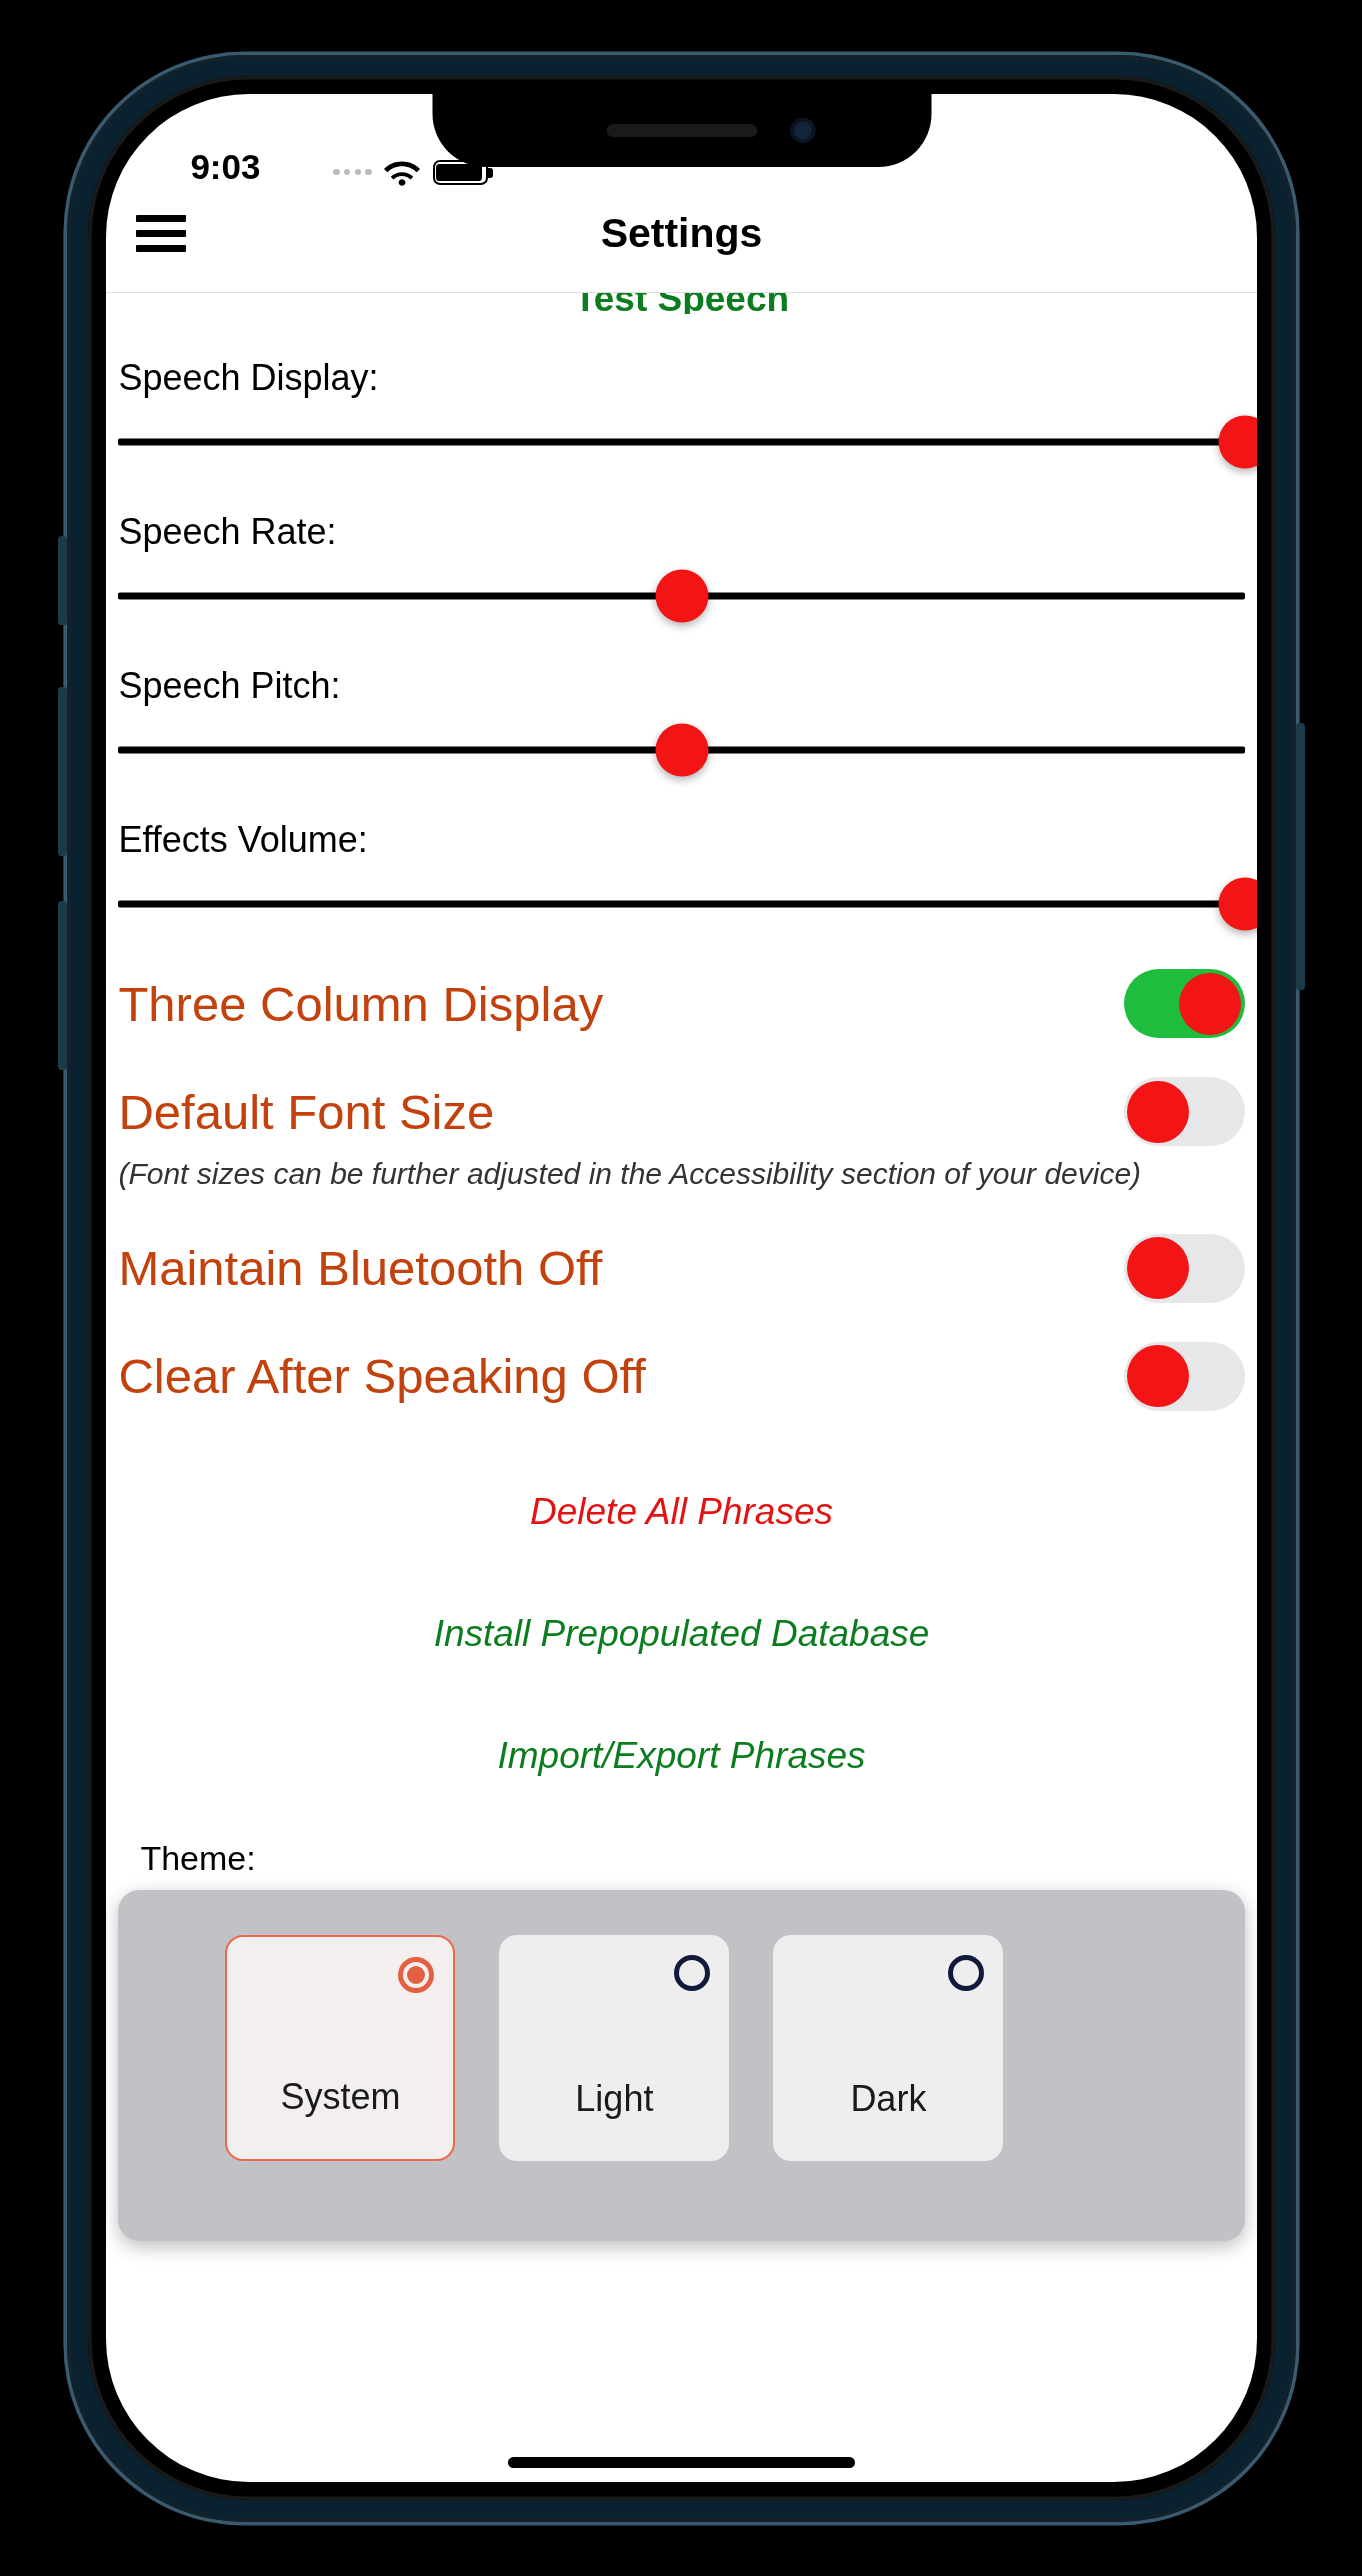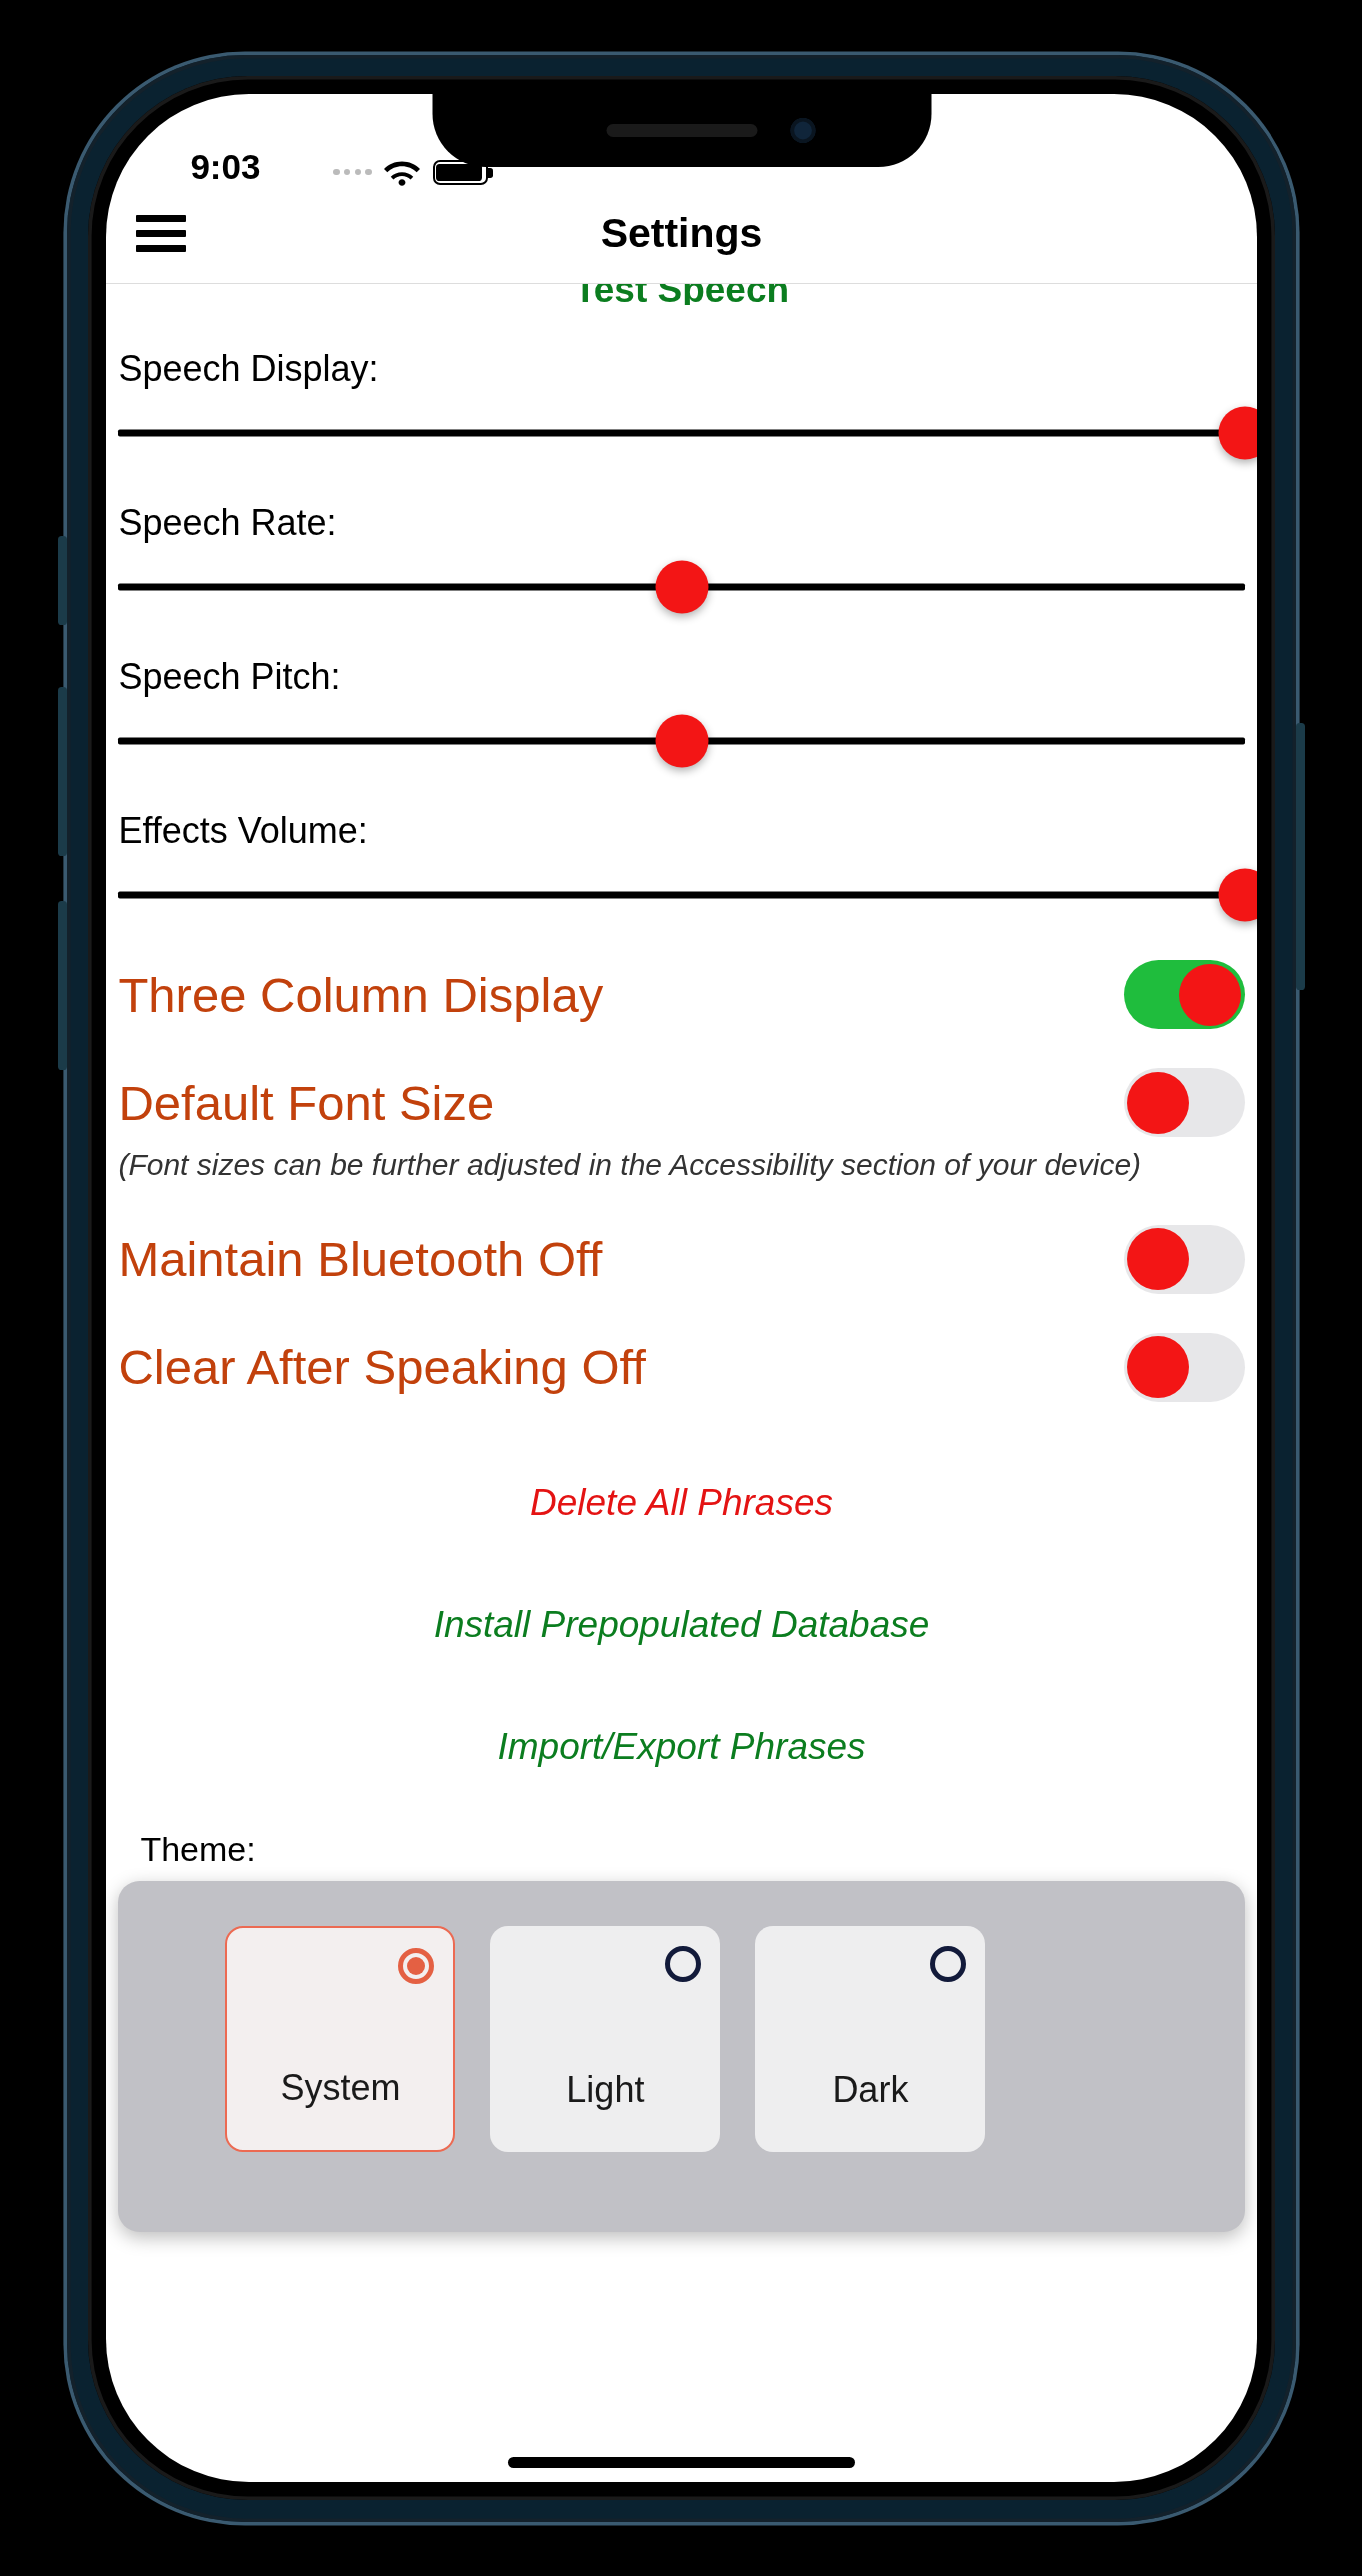--- a/index.html
+++ b/index.html
@@ -119,21 +119,21 @@
 .battery-fill {
   position: absolute;
   left: 1.8px; top: 1.8px; bottom: 1.8px; right: 3.6px;
   background: #000; border-radius: 3.6px;
 }
 
 
 .app-header {
   display: flex;
   align-items: center;
-  padding: 18px 30px 26px;
+  padding: 18px 30px 35px;
   border-bottom: 0.9px solid #ddd;
 }
 .menu-icon {
   width: 50px;
   display: flex;
   flex-direction: column;
   gap: 8px;
 }
 .menu-icon span {
   height: 7.1px;
@@ -249,21 +249,21 @@
   margin-left: 22px;
   margin-top: 62px;
   margin-bottom: 12.5px;
 }
 .theme-panel {
   background: #c1c1c6;
   border-radius: 21.4px;
   padding: 45px 107px 80px;
   box-shadow: 0 5.3px 18px rgba(0,0,0,0.25);
   display: flex;
-  gap: 35px;
+  gap: 44px;
 }
 .theme-card {
   flex: 0 0 230px;
   height: 226px;
   background: #eeeeef;
   border-radius: 18px;
   position: relative;
   display: flex;
   align-items: flex-end;
   justify-content: center;

